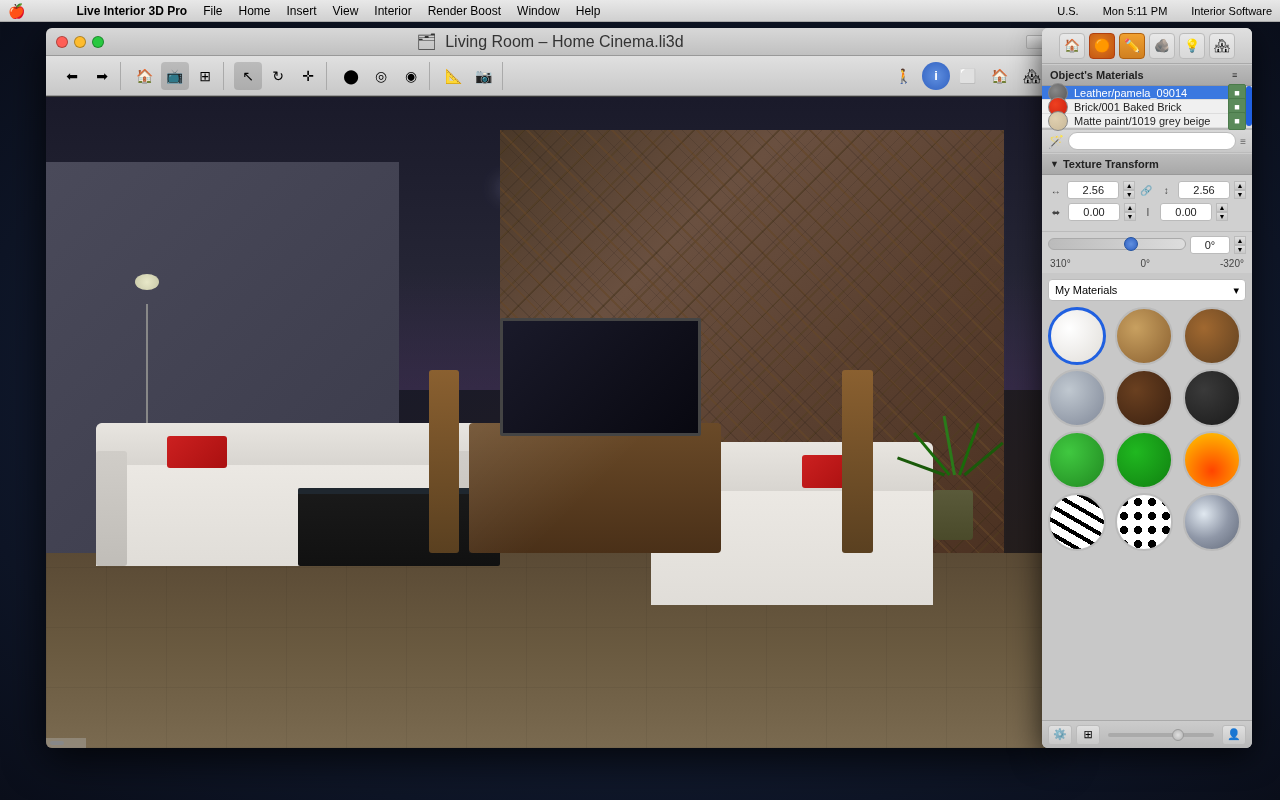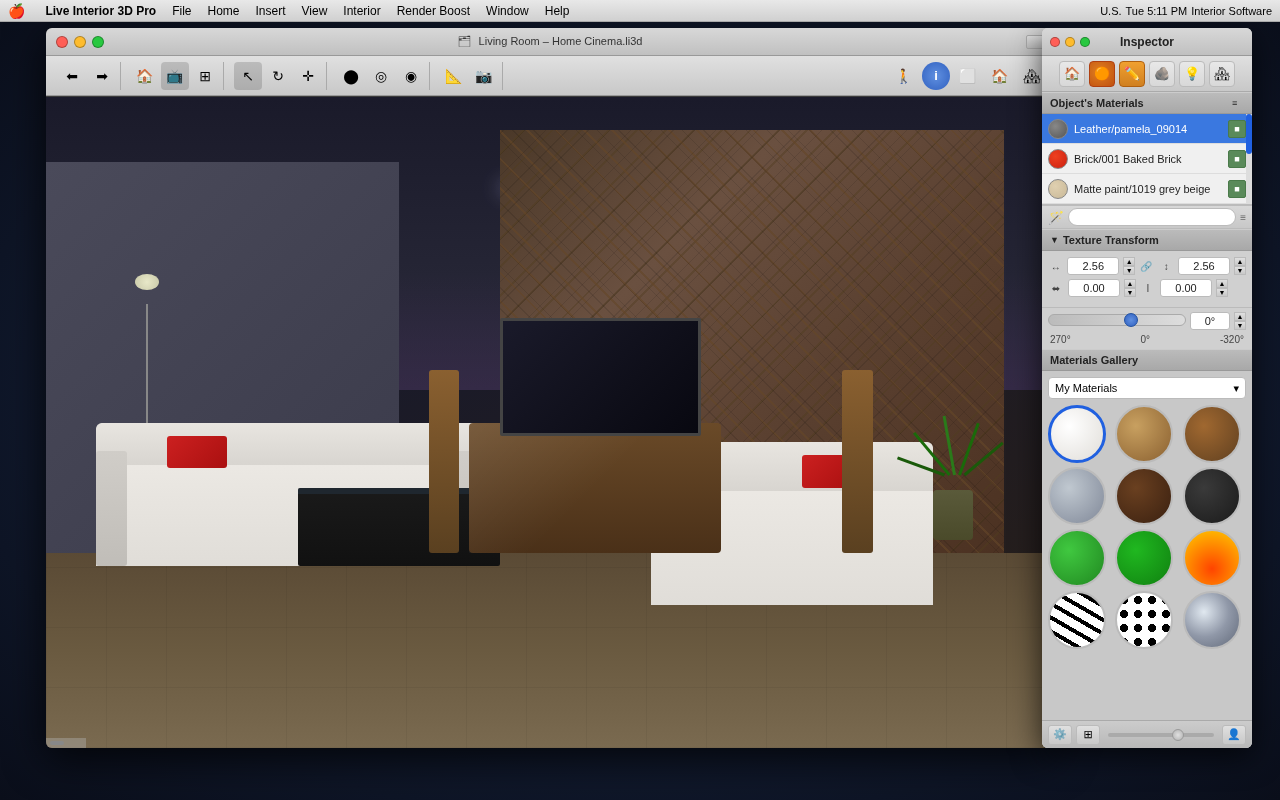--- a/index.html
+++ b/index.html
@@ -28,26 +28,26 @@
     .menu-apple {
       font-size: 14px;
       margin-right: 4px;
     }
     .menu-item {
       font-size: 12px;
       color: #000;
       cursor: pointer;
       white-space: nowrap;
     }
-    .menu-item.bold { font-weight: 600; }
+    .menu-item.bold { font-weight: 600; margin-left: 31px; }
     .menubar-right {
       margin-left: auto;
       display: flex;
       align-items: center;
-      gap: 4px;
+      gap: 24px;
       font-size: 11px;
     }
 
     
     #main-window {
       position: absolute;
       top: 28px;
       left: 46px;
       width: 1008px;
       height: 720px;
@@ -78,21 +78,21 @@
       border-radius: 50%;
       border: 1px solid rgba(0,0,0,0.3);
     }
     .tl-close { background: #ff5f57; }
     .tl-min { background: #febc2e; }
     .tl-max { background: #28c840; }
     .window-title {
       position: absolute;
       left: 50%;
       transform: translateX(-50%);
-      font-size: 11px;
+      font-size: 16px;
       color: #333;
       font-weight: 500;
       white-space: nowrap;
     }
     .window-title-icon { margin-right: 4px; }
 
     
     #toolbar {
       height: 40px;
       background: linear-gradient(to bottom, #e0e0e0, #c8c8c8);
@@ -366,21 +366,21 @@
       margin-right: 4px;
       font-size: 9px;
     }
 
     
     .materials-list {
       background: #f0f0f0;
       border-bottom: 1px solid #bbb;
     }
     .material-item {
-      height: 30px;
+      height: 14px;
       display: flex;
       align-items: center;
       padding: 0 6px;
       gap: 6px;
       border-bottom: 1px solid #ddd;
       cursor: pointer;
       position: relative;
     }
     .material-item.selected {
       background: #3a78e0;
@@ -656,21 +656,21 @@
   <span class="menu-item">File</span>
   <span class="menu-item">Home</span>
   <span class="menu-item">Insert</span>
   <span class="menu-item">View</span>
   <span class="menu-item">Interior</span>
   <span class="menu-item">Render Boost</span>
   <span class="menu-item">Window</span>
   <span class="menu-item">Help</span>
   <div class="menubar-right">
     <span>U.S.</span>
-    <span>Tue 5:11 PM</span>
+    <span>Mon 5:11 PM</span>
     <span>Interior Software</span>
   </div>
 </div>
 
 <div id="main-window">
 
   <div id="window-titlebar">
     <div class="traffic-lights">
       <div class="tl-btn tl-close"></div>
       <div class="tl-btn tl-min"></div>
@@ -790,28 +790,20 @@
 
       <div style="position:absolute;bottom:0;left:0;width:40px;height:10px;background:rgba(180,180,180,0.4);display:flex;align-items:center;padding:0 4px;">
         <div style="width:14px;height:4px;background:#888;border-radius:2px;"></div>
       </div>
     </div>
   </div>
 </div>
 
 <div id="inspector">
 
-  <div id="inspector-titlebar">
-    <div class="inspector-traffic">
-      <div class="tl-btn tl-close" style="width:10px;height:10px;"></div>
-      <div class="tl-btn tl-min" style="width:10px;height:10px;"></div>
-      <div class="tl-btn tl-max" style="width:10px;height:10px;"></div>
-    </div>
-    <span class="inspector-title">Inspector</span>
-  </div>
 
   <div id="inspector-toolbar">
     <div class="insp-tb-btn">🏠</div>
     <div class="insp-tb-btn" style="background:radial-gradient(circle at 40% 40%,#e08020,#c05010);border-color:#b04010;">🟠</div>
     <div class="insp-tb-btn active">✏️</div>
     <div class="insp-tb-btn">🪨</div>
     <div class="insp-tb-btn">💡</div>
     <div class="insp-tb-btn">🏘</div>
   </div>
 
@@ -913,29 +905,26 @@
         <div class="angle-slider-track" style="flex:1;">
           <div class="angle-slider-thumb"></div>
         </div>
         <input class="tt-input" type="text" style="width: 40px;" value="0°">
         <div class="tt-stepper">
           <div class="tt-step-btn">▲</div>
           <div class="tt-step-btn">▼</div>
         </div>
       </div>
       <div class="angle-labels">
-        <span>270°</span>
+        <span>310°</span>
         <span>0°</span>
         <span>-320°</span>
       </div>
     </div>
 
-    <div class="section-header">
-      <span>Materials Gallery</span>
-    </div>
 
     <div class="gallery-section">
 
       <div class="gallery-dropdown">
         <span>My Materials</span>
         <span>▾</span>
       </div>
 
       <div class="gallery-grid">
         <div class="gallery-item gi-white selected"></div>

